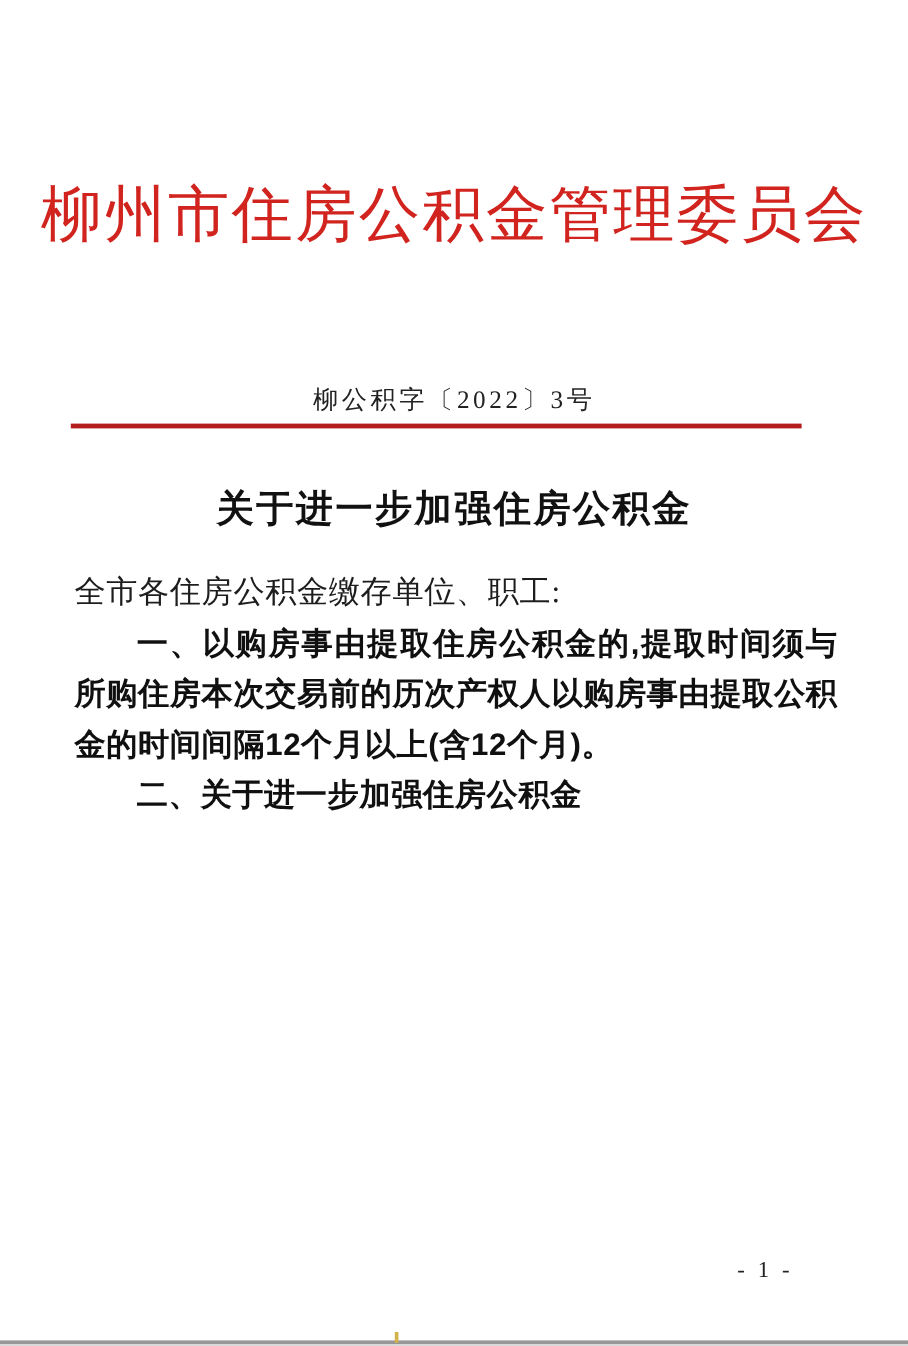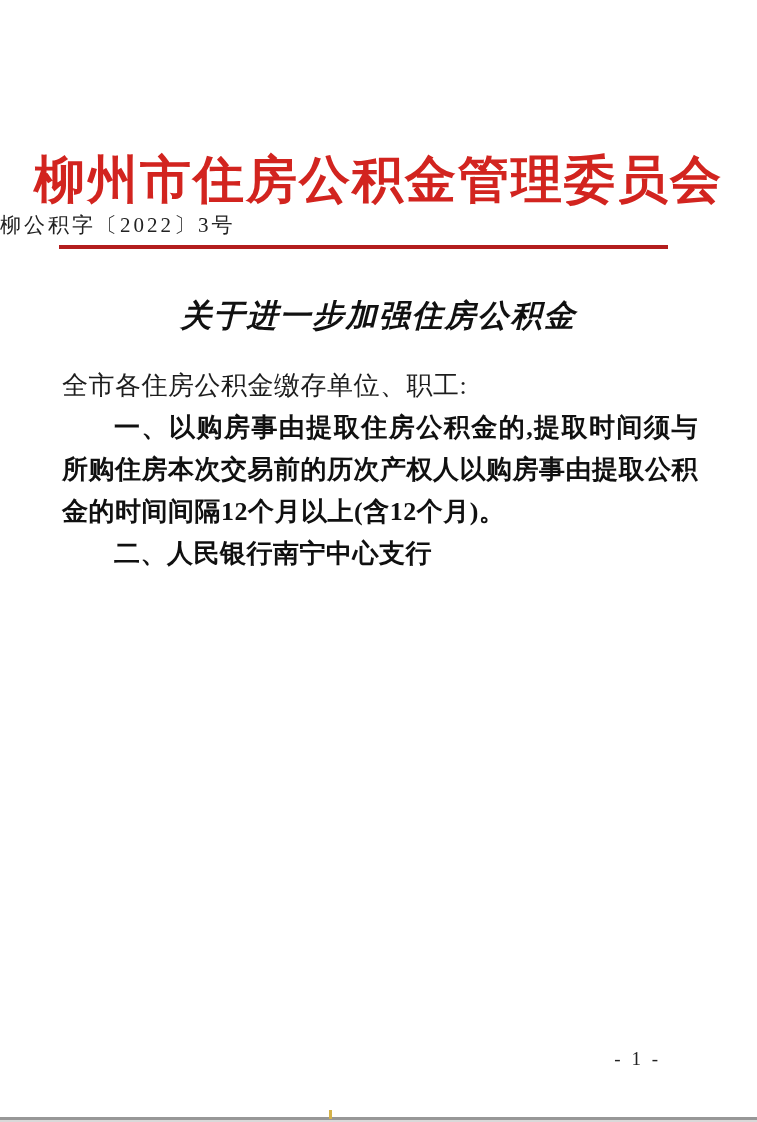--- a/index.html
+++ b/index.html
@@ -15,66 +15,66 @@
     background: #ffffff;
     overflow: hidden;
     font-family: "Liberation Serif", "DejaVu Serif", serif;
     color: var(--body-text, #1d1d1d);
   }
   .letterhead {
     margin-top: 150px;
     text-align: center;
     font-size: 51px;
     line-height: 60px;
-    font-weight: bold;
+    font-weight: normal;
     letter-spacing: 2px;
     color: var(--letterhead-red, #d2241f);
     font-family: "Liberation Serif", "DejaVu Serif", serif;
     white-space: nowrap;
   }
   .doc-number {
-    text-align: left;
+    margin-top: 108px;
+    text-align: center;
     font-size: 21px;
     line-height: 30px;
     letter-spacing: 3px;
     color: #222222;
   }
   .red-rule {
     margin: 5px auto 0 59px;
     width: 609px;
     height: 4px;
     background: var(--rule-red, #b31d1d);
   }
   .notice-title {
     margin-top: 44px;
     text-align: center;
     font-weight: bold;
     font-size: 31px;
     line-height: 46px;
     letter-spacing: 2px;
     color: #111111;
-    font-style: italic;
   }
   .doc-body {
     margin: 26px 59px 0 62px;
     width: 636px;
     font-size: 26px;
     line-height: 42px;
     text-align: justify;
     letter-spacing: 0.5px;
   }
   .doc-body p {
     margin: 0;
     padding: 0;
   }
   .doc-body p.indent {
     text-indent: 2em;
   }
   .doc-body p.bold {
-    font-family: Liberation Serif, serif;
+    font-family: Liberation Sans, sans-serif;
     font-weight: bold;
     color: #101010;
   }
   .page-number {
     position: absolute;
     top: 1048px;
     right: 96px;
     font-size: 19px;
     letter-spacing: 3px;
     color: #222222;
@@ -116,21 +116,21 @@
 
   <div class="red-rule"></div>
 
   <div class="notice-title">
     <div>关于进一步加强住房公积金</div>
   </div>
 
   <div class="doc-body">
       <p class="">全市各住房公积金缴存单位、职工:</p>
       <p class="indent bold">一、以购房事由提取住房公积金的,提取时间须与所购住房本次交易前的历次产权人以购房事由提取公积金的时间间隔12个月以上(含12个月)。</p>
-      <p class="indent bold">二、人民银行南宁中心支行</p>
+      <p class="indent bold">二、关于进一步加强住房公积金</p>
     </div>
 
   <div class="page-number">- 1 -</div>
 
   <div class="scan-edge-under"></div>
   <div class="scan-edge-bottom"></div>
   <div class="scan-tick"></div>
 
 </div>
 

